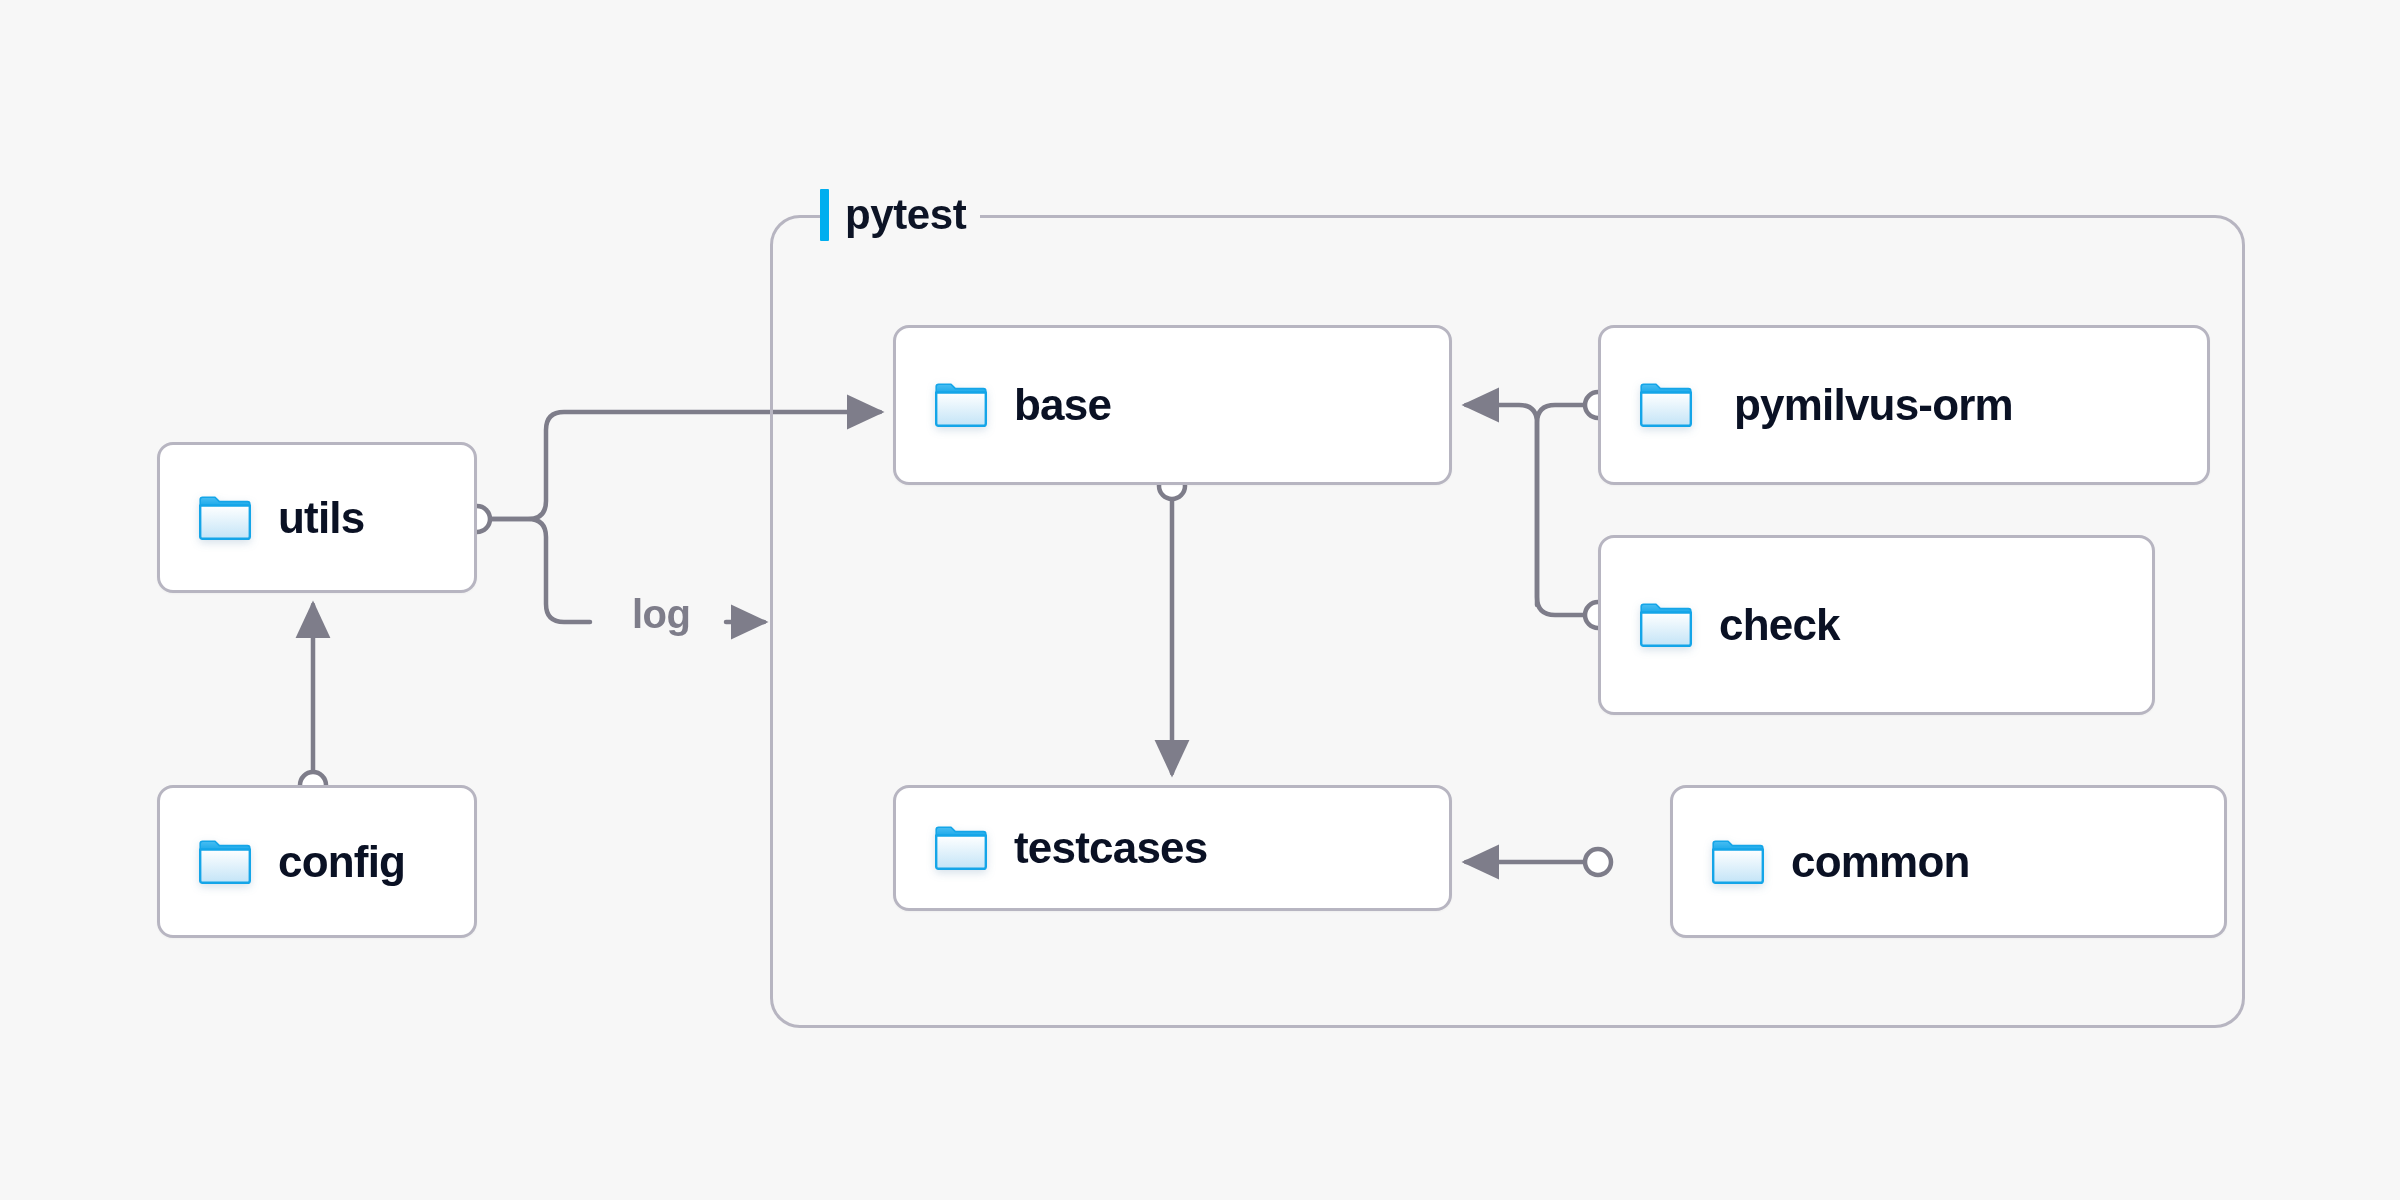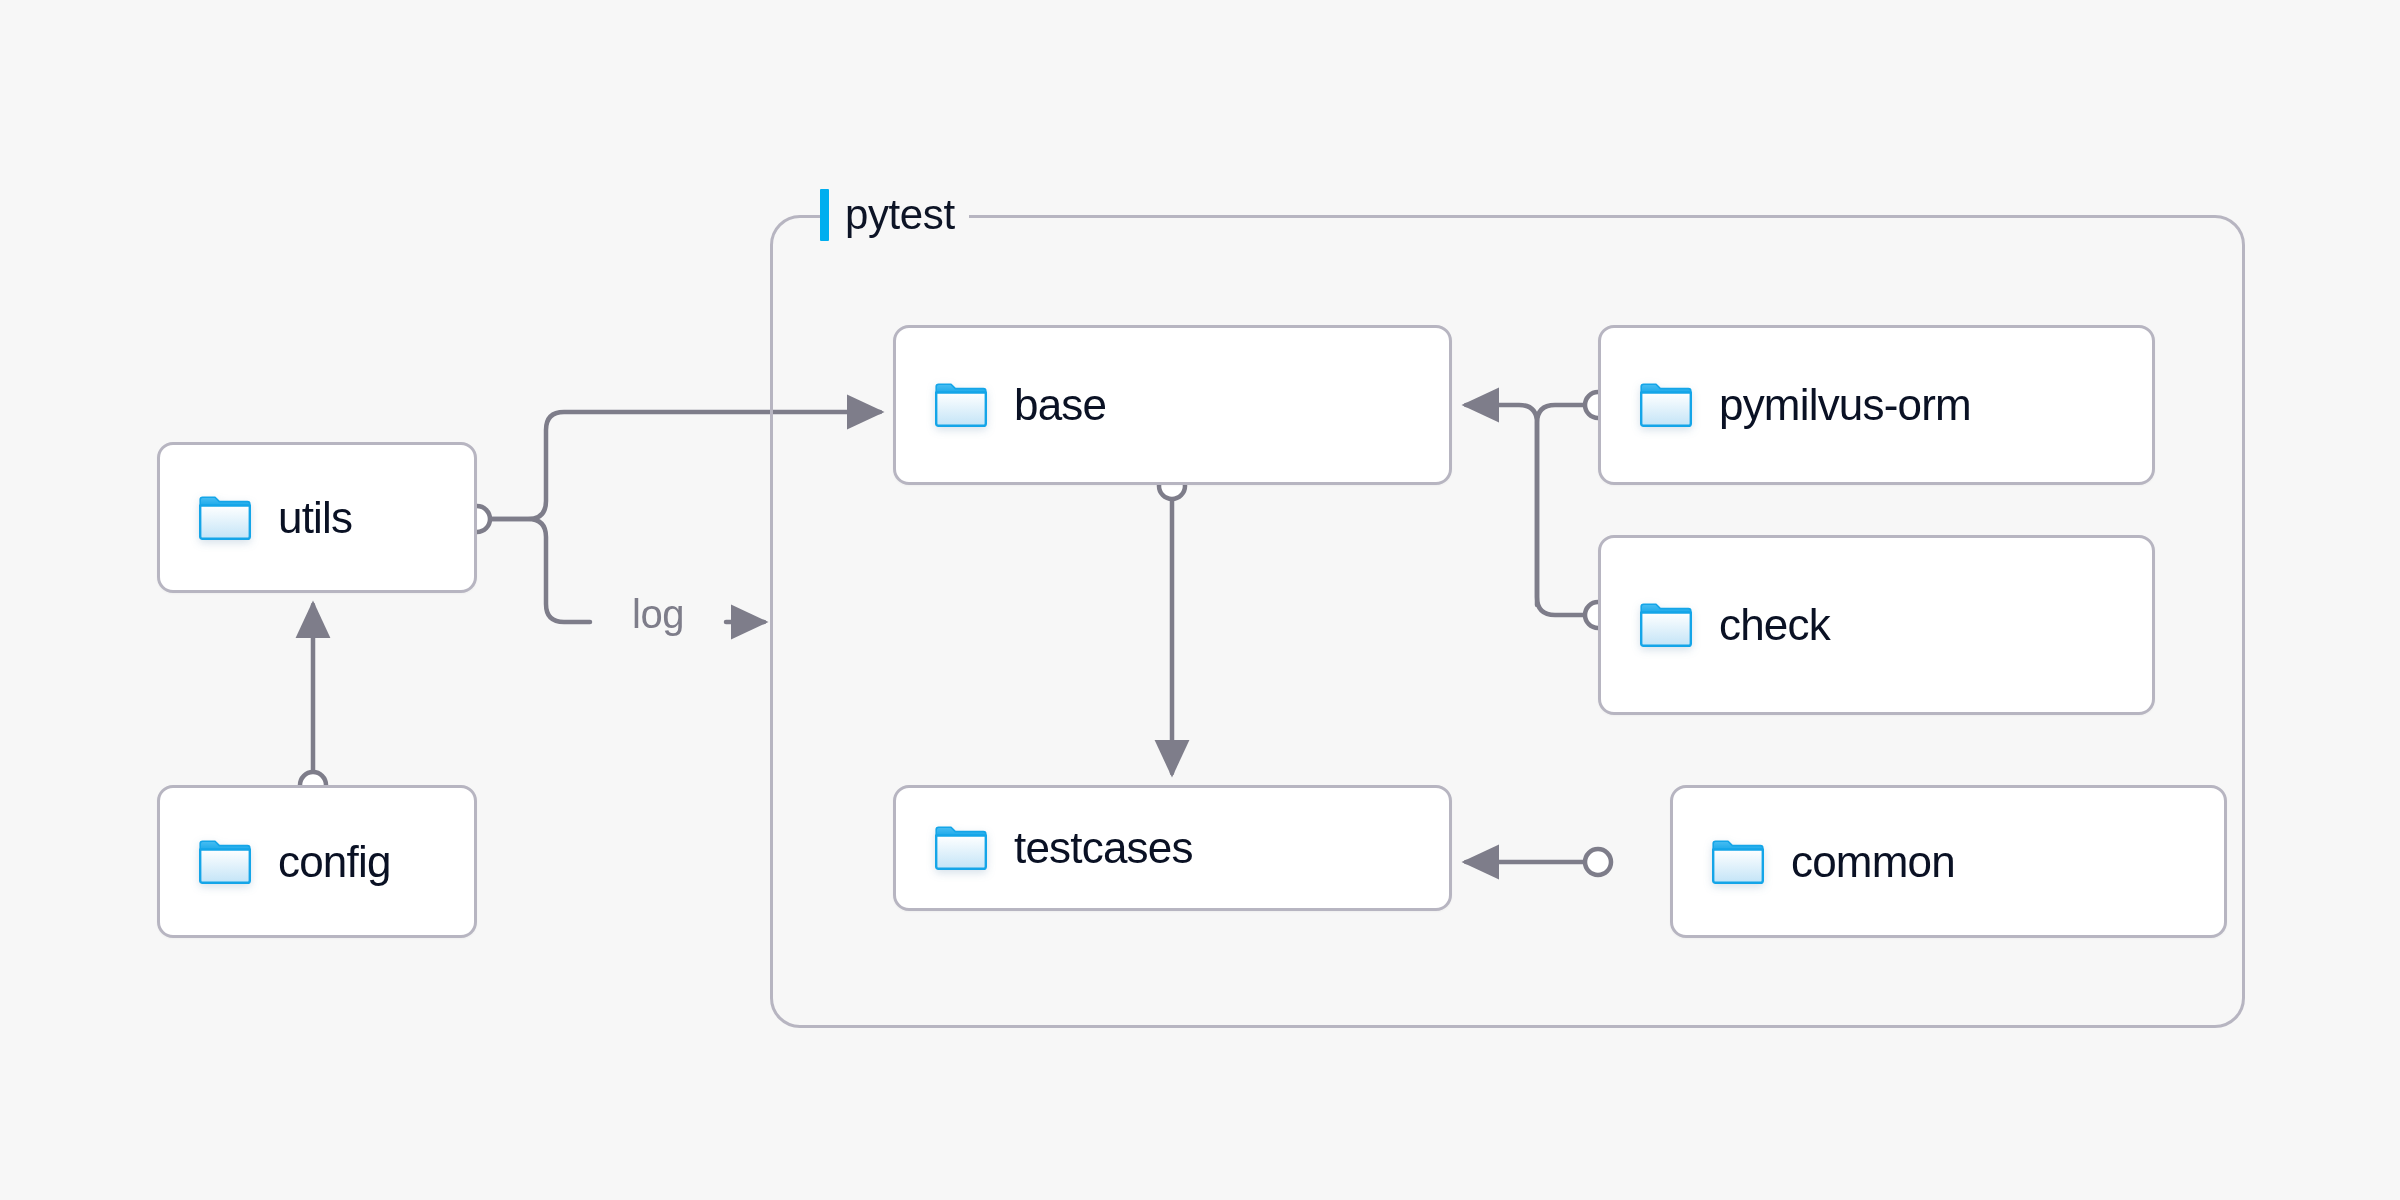--- a/index.html
+++ b/index.html
@@ -12,20 +12,21 @@
     background: #f7f7f7;
     font-family: "Liberation Sans", sans-serif;
     overflow: hidden;
     position: relative;
   }
   #canvas {
     position: absolute;
     left: 0; top: 0;
     width: 2400px;
     height: 1200px;
+    font-weight: bold;
   }
   .edge-layer {
     position: absolute;
     left: 0; top: 0;
     width: 2400px;
     height: 1200px;
     pointer-events: none;
   }
   
   .group-box {
@@ -196,21 +197,21 @@
   <div class="node" style="left:893px; top:785px; width:559px; height:126px;">
     <span class="folder-icon">
       <svg viewBox="0 0 54 46" width="54" height="46">
         <path d="M2.2,9 L2.2,4.6 Q2.2,2.2 4.6,2.2 L17,2.2 L21.4,6.6 L49.4,6.6 Q51.8,6.6 51.8,9 L51.8,12 L2.2,12 Z" fill="url(#folderTabGrad)" stroke="#14a5e8" stroke-width="1.6" stroke-linejoin="round"></path>
         <path d="M2.2,10.5 L51.8,10.5 L51.8,41.4 Q51.8,43.8 49.4,43.8 L4.6,43.8 Q2.2,43.8 2.2,41.4 Z" fill="url(#folderGrad)" stroke="#14a5e8" stroke-width="2.4" stroke-linejoin="round"></path>
       </svg>
     </span>
     <span class="node-label">testcases</span>
   </div>
 
-  <div class="node" style="left:1598px; top:325px; width:557px; height:160px;">
+  <div class="node" style="left:1598px; top:325px; width:612px; height:160px;gap:15px;">
     <span class="folder-icon">
       <svg viewBox="0 0 54 46" width="54" height="46">
         <path d="M2.2,9 L2.2,4.6 Q2.2,2.2 4.6,2.2 L17,2.2 L21.4,6.6 L49.4,6.6 Q51.8,6.6 51.8,9 L51.8,12 L2.2,12 Z" fill="url(#folderTabGrad)" stroke="#14a5e8" stroke-width="1.6" stroke-linejoin="round"></path>
         <path d="M2.2,10.5 L51.8,10.5 L51.8,41.4 Q51.8,43.8 49.4,43.8 L4.6,43.8 Q2.2,43.8 2.2,41.4 Z" fill="url(#folderGrad)" stroke="#14a5e8" stroke-width="2.4" stroke-linejoin="round"></path>
       </svg>
     </span>
     <span class="node-label">pymilvus-orm</span>
   </div>
 
   <div class="node" style="left:1598px; top:535px; width:557px; height:180px;">

